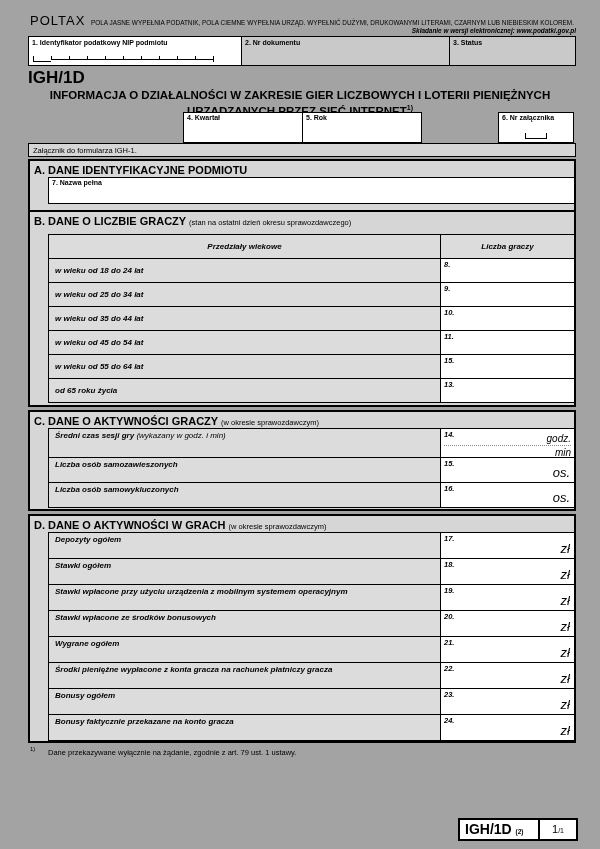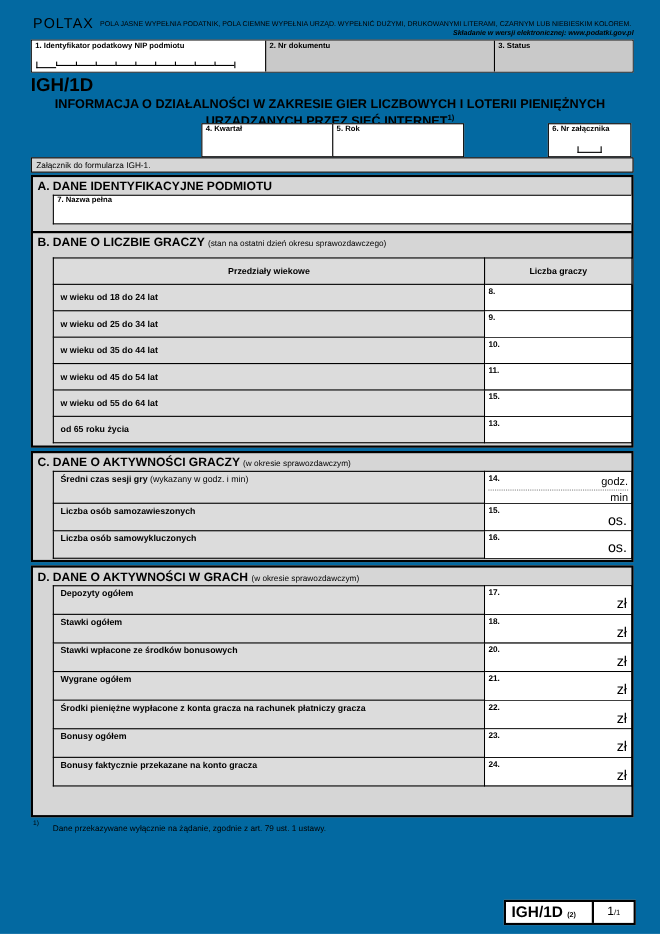--- a/index.html
+++ b/index.html
@@ -1,18 +1,18 @@
 <!DOCTYPE html>
 <html><head>
 <meta charset="utf-8">
 <style>
   * { box-sizing: border-box; margin: 0; padding: 0; }
   html,body { background:#ffffff; }
   body { width:600px; height:849px; font-family:"Liberation Sans", sans-serif; color:#000; }
-  .page { position:relative; width:600px; height:849px; background:#0369a1; overflow:hidden; }
+  .page { position:relative; width:600px; height:849px; background:#a3a3a3; overflow:hidden; }
 
   
   .brand { position:absolute; left:30px; top:13px; font-size:13px; letter-spacing:1px; }
   .instr { position:absolute; left:91px; top:19px; width:487px; font-size:6.4px; }
   .efile { position:absolute; right:24px; top:27px; font-size:6.4px; font-weight:bold; font-style:italic; }
 
   .top-fields { position:absolute; left:28px; top:36px; width:548px; height:30px; border:1px solid #000; display:flex; background:#fff; }
   .tf { position:relative; font-size:7px; font-weight:bold; padding:2px 3px; }
   .tf1 { width:212px; background:#fff; }
   .tf2 { width:208px; background:#c9c9c9; border-left:1px solid #000; }
@@ -42,21 +42,21 @@
   .sec-b { top:210px; height:197px; }
   .sec-c { top:410px; height:101px; }
   .sec-d { top:514px; height:229px; }
   .sec-head { font-size:11px; font-weight:bold; padding:3px 4px 1px; white-space:nowrap; }
   .sec-head .sub { font-size:7.5px; font-weight:normal; }
 
   .box7 { margin-left:18px; width:526px; height:27px; background:#fff; border:1px solid #000; border-right:none; font-size:7px; font-weight:bold; padding:1px 3px; }
 
   table.grid { border-collapse:collapse; margin-left:18px; width:526px; table-layout:fixed; }
   .sec-b table.grid { margin-top:6px; }
-  table.grid td, table.grid th { border:1px solid #000; }
+  table.grid td, table.grid th { border:1px solid #000;font-style:italic; }
   col.c-label { width:392px; }
   col.c-val { width:134px; }
   th.hdr { background:#dcdcdc; font-size:8px; font-weight:bold; text-align:center; height:24px; }
   td.lbl { background:#dcdcdc; font-size:8px; font-weight:bold; padding:2px 6px; vertical-align:top; }
   td.lbl .norm { font-weight:normal; }
   td.lbl-mid { vertical-align:middle; }
   td.val { background:#fff; position:relative; }
   tr.row-b { height:24px; }
   tr.row-c { height:25px; }
   tr.row-c.tall { height:29px;border-radius:13px; }
@@ -253,20 +253,27 @@
             </td>
           </tr>
           <tr class="row-d">
             <td class="lbl">Stawki ogółem</td>
             <td class="val">
               <span class="num">18.</span>
               <span class="unit">zł</span>
             </td>
           </tr>
           <tr class="row-d">
+            <td class="lbl">Stawki wpłacone przy użyciu urządzenia z mobilnym systemem operacyjnym</td>
+            <td class="val">
+              <span class="num">19.</span>
+              <span class="unit">zł</span>
+            </td>
+          </tr>
+          <tr class="row-d">
             <td class="lbl">Stawki wpłacone ze środków bonusowych</td>
             <td class="val">
               <span class="num">20.</span>
               <span class="unit">zł</span>
             </td>
           </tr>
           <tr class="row-d">
             <td class="lbl">Wygrane ogółem</td>
             <td class="val">
               <span class="num">21.</span>

